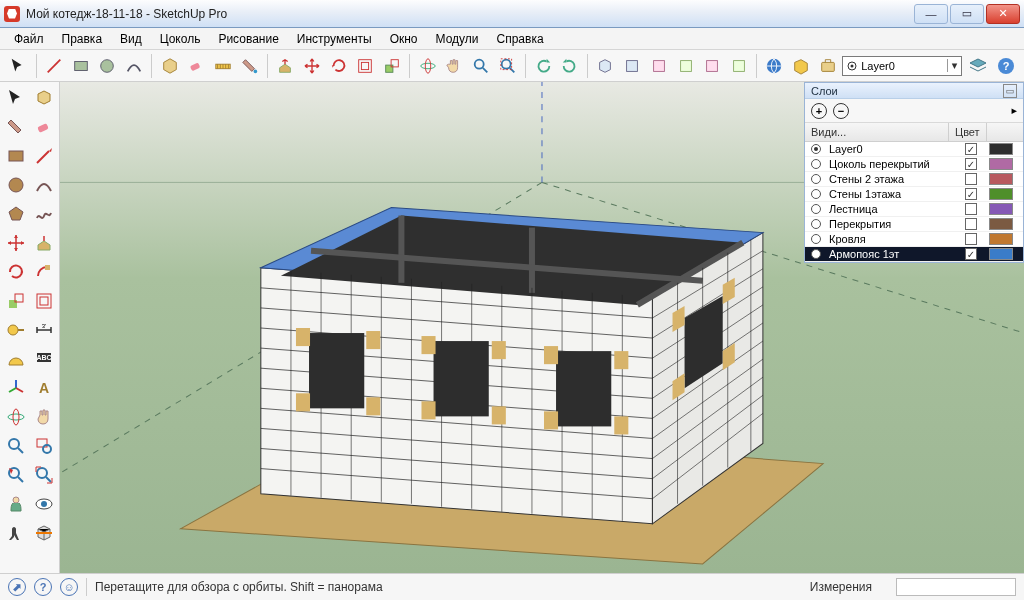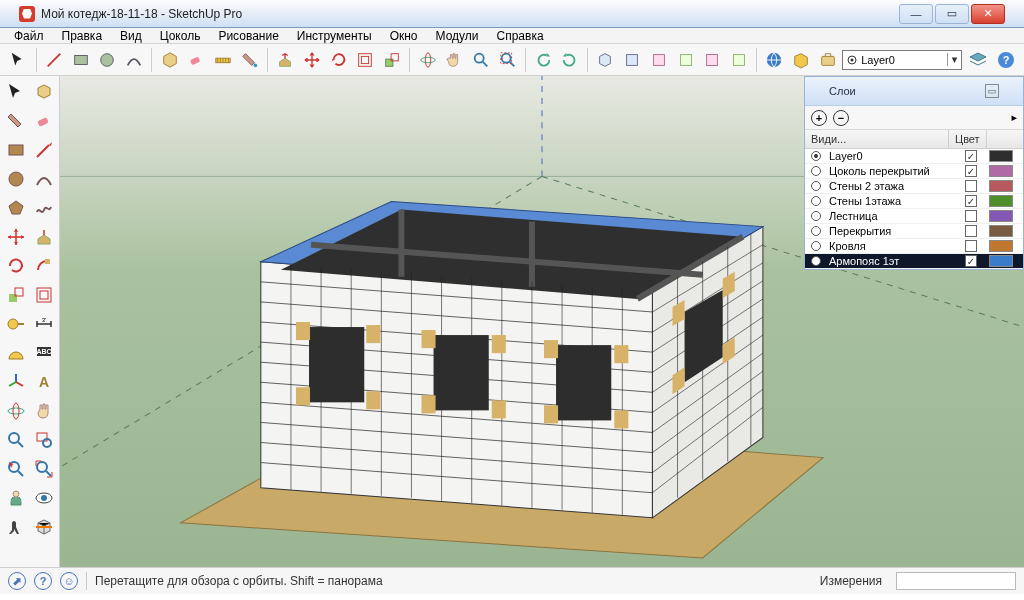--- a/index.html
+++ b/index.html
@@ -1,28 +1,28 @@
 <!DOCTYPE html>
 <html><head>
 <meta charset="utf-8">
 <style>
 * { box-sizing: border-box; margin: 0; padding: 0; font-family: "Segoe UI", Tahoma, sans-serif; }
 body { width: 1024px; height: 600px; overflow: hidden; background: #fff; }
 
 
-.titlebar { height: 28px; background: linear-gradient(#fdfdfe,#e8eef7 45%,#cfe0f5); display: flex; align-items: center; padding: 0 19px; border-bottom: 1px solid #7a9ac0; }
+.titlebar { height: 28px; background: linear-gradient(#fdfdfe,#e8eef7 45%,#cfe0f5); display: flex; align-items: center; padding: 0 4px; border-bottom: 1px solid #7a9ac0; }
 .titlebar .app-icon { width: 16px; height: 16px; background: #d63a2a; border-radius: 3px; margin-right: 6px; position: relative; }
 .titlebar .app-icon::after { content:""; position:absolute; inset:3px; background:#fff; clip-path: polygon(20% 0,80% 0,100% 50%,80% 100%,20% 100%,0 50%); }
 .titlebar .title { font-size: 12px; color: #222; flex: 1; }
 .win-buttons { display:flex; gap:2px; }
 .win-btn { width:34px; height:20px; border-radius:3px; display:flex; align-items:center; justify-content:center; font-size:11px; color:#334; background:linear-gradient(#e7f0fb,#cfe0f5); border:1px solid #9ab4d6; }
 .win-btn.close { background:linear-gradient(#f29489,#d9402f); color:#fff; border-color:#b23023; }
 
 
-.menubar { height: 16px; display:flex; align-items:center; gap:2px; padding:0 6px; border-bottom:1px solid #d5d5d5; font-size:12px; background:#f4f4f4; }
+.menubar { height: 22px; display:flex; align-items:center; gap:2px; padding:0 6px; border-bottom:1px solid #d5d5d5; font-size:12px; background:#f4f4f4; }
 .menubar span { padding:2px 8px; cursor:default; }
 
 
 .toolbar { height: 32px; display:flex; align-items:center; gap:2px; padding:2px 6px; border-bottom:1px solid #cfcfcf; background:#f7f7f7; }
 .tb-btn { width:26px; height:26px; display:flex; align-items:center; justify-content:center; border-radius:3px; }
 .tb-btn svg { width:18px; height:18px; }
 .sep { width:1px; height:24px; background:#ccc; margin:0 3px; }
 .layer-box { margin-left:auto; display:flex; align-items:center; gap:4px; }
 .layer-sel { width:120px; height:20px; border:1px solid #7a7a7a; background:#fff; display:flex; align-items:center; padding:0 4px; font-size:11px; }
 .layer-sel .arrow { margin-left:auto; border-left:1px solid #999; padding-left:4px; color:#333; }
@@ -32,37 +32,37 @@
 .workspace { position:relative; height: 491px; display:flex; }
 .left-tools { width:60px; background:#f7f7f7; border-right:1px solid #cfcfcf; display:grid; grid-template-columns:1fr 1fr; grid-auto-rows:28px; gap:1px; padding:2px; align-content:start; }
 .tool { display:flex; align-items:center; justify-content:center; border-radius:3px; }
 .tool svg { width:20px; height:20px; }
 
 .viewport { flex:1; position:relative; background:linear-gradient(#e8e9e3 0%,#a9c19e 40%,#9bb592 100%); overflow:hidden; }
 .ground { position:absolute; inset:0; }
 
 
 .layers-panel { position:absolute; top:0; right:0; width:220px; background:#f7f7f7; border:1px solid #9ab4d6; font-size:11px; }
-.layers-title { height:29px; background:linear-gradient(#eaf2fd,#cfe0f5); display:flex; align-items:center; padding:0 24px; color:#234; border-bottom:1px solid #b8cfe8; }
+.layers-title { height:16px; background:linear-gradient(#eaf2fd,#cfe0f5); display:flex; align-items:center; padding:0 6px; color:#234; border-bottom:1px solid #b8cfe8; }
 .layers-title .x { margin-left:auto; width:14px; height:14px; border:1px solid #888; display:flex; align-items:center; justify-content:center; font-size:9px; color:#555; }
 .layers-tools { height:24px; display:flex; align-items:center; gap:6px; padding:0 6px; border-bottom:1px solid #d9d9d9; }
 .circ { width:16px; height:16px; border:1.5px solid #333; border-radius:50%; display:flex; align-items:center; justify-content:center; font-size:11px; font-weight:bold; }
 .layers-head { display:grid; grid-template-columns: 1fr 38px 36px; background:linear-gradient(#f6f6f6,#e7e7e7); border-bottom:1px solid #cfcfcf; }
 .layers-head span { padding:3px 6px; border-right:1px solid #cfcfcf; color:#333; }
 .layer-row { display:grid; grid-template-columns: 14px 1fr 20px 28px; align-items:center; padding:1px 6px; gap:4px; border-bottom:1px solid #f0f0f0; background:#fff; }
 .layer-row.selected { background:#0f172a; color:#fff; }
 .radio { width:10px; height:10px; border:1px solid #555; border-radius:50%; background:#fff; }
 .radio.on::after { content:""; display:block; width:4px; height:4px; background:#333; border-radius:50%; margin:2px; }
 .cb { width:12px; height:12px; border:1px solid #666; background:#fff; display:flex; align-items:center; justify-content:center; font-size:10px; color:#333; }
 .swatch { width:24px; height:12px; border:1px solid #888; }
 
 
 .statusbar { height:27px; display:flex; align-items:center; padding:0 8px; gap:8px; border-top:1px solid #cfcfcf; background:#f6f6f6; font-size:12px; color:#333; }
 .stat-icon { width:18px; height:18px; border:1.5px solid #4a74b5; border-radius:50%; display:flex; align-items:center; justify-content:center; color:#4a74b5; font-weight:bold; font-size:11px; }
-.meas { margin-left:auto; display:flex; align-items:center; gap:14px; }
+.meas { margin-left:auto; display:flex; align-items:center; gap:24px; }
 .meas-box { width:120px; height:18px; border:1px solid #bbb; background:#fff; }
 </style>
 </head>
 <body>
 
 <div class="titlebar">
   <div class="app-icon"></div>
   <div class="title">Мой котедж-18-11-18 - SketchUp Pro</div>
   <div class="win-buttons">
     <div class="win-btn">—</div>

